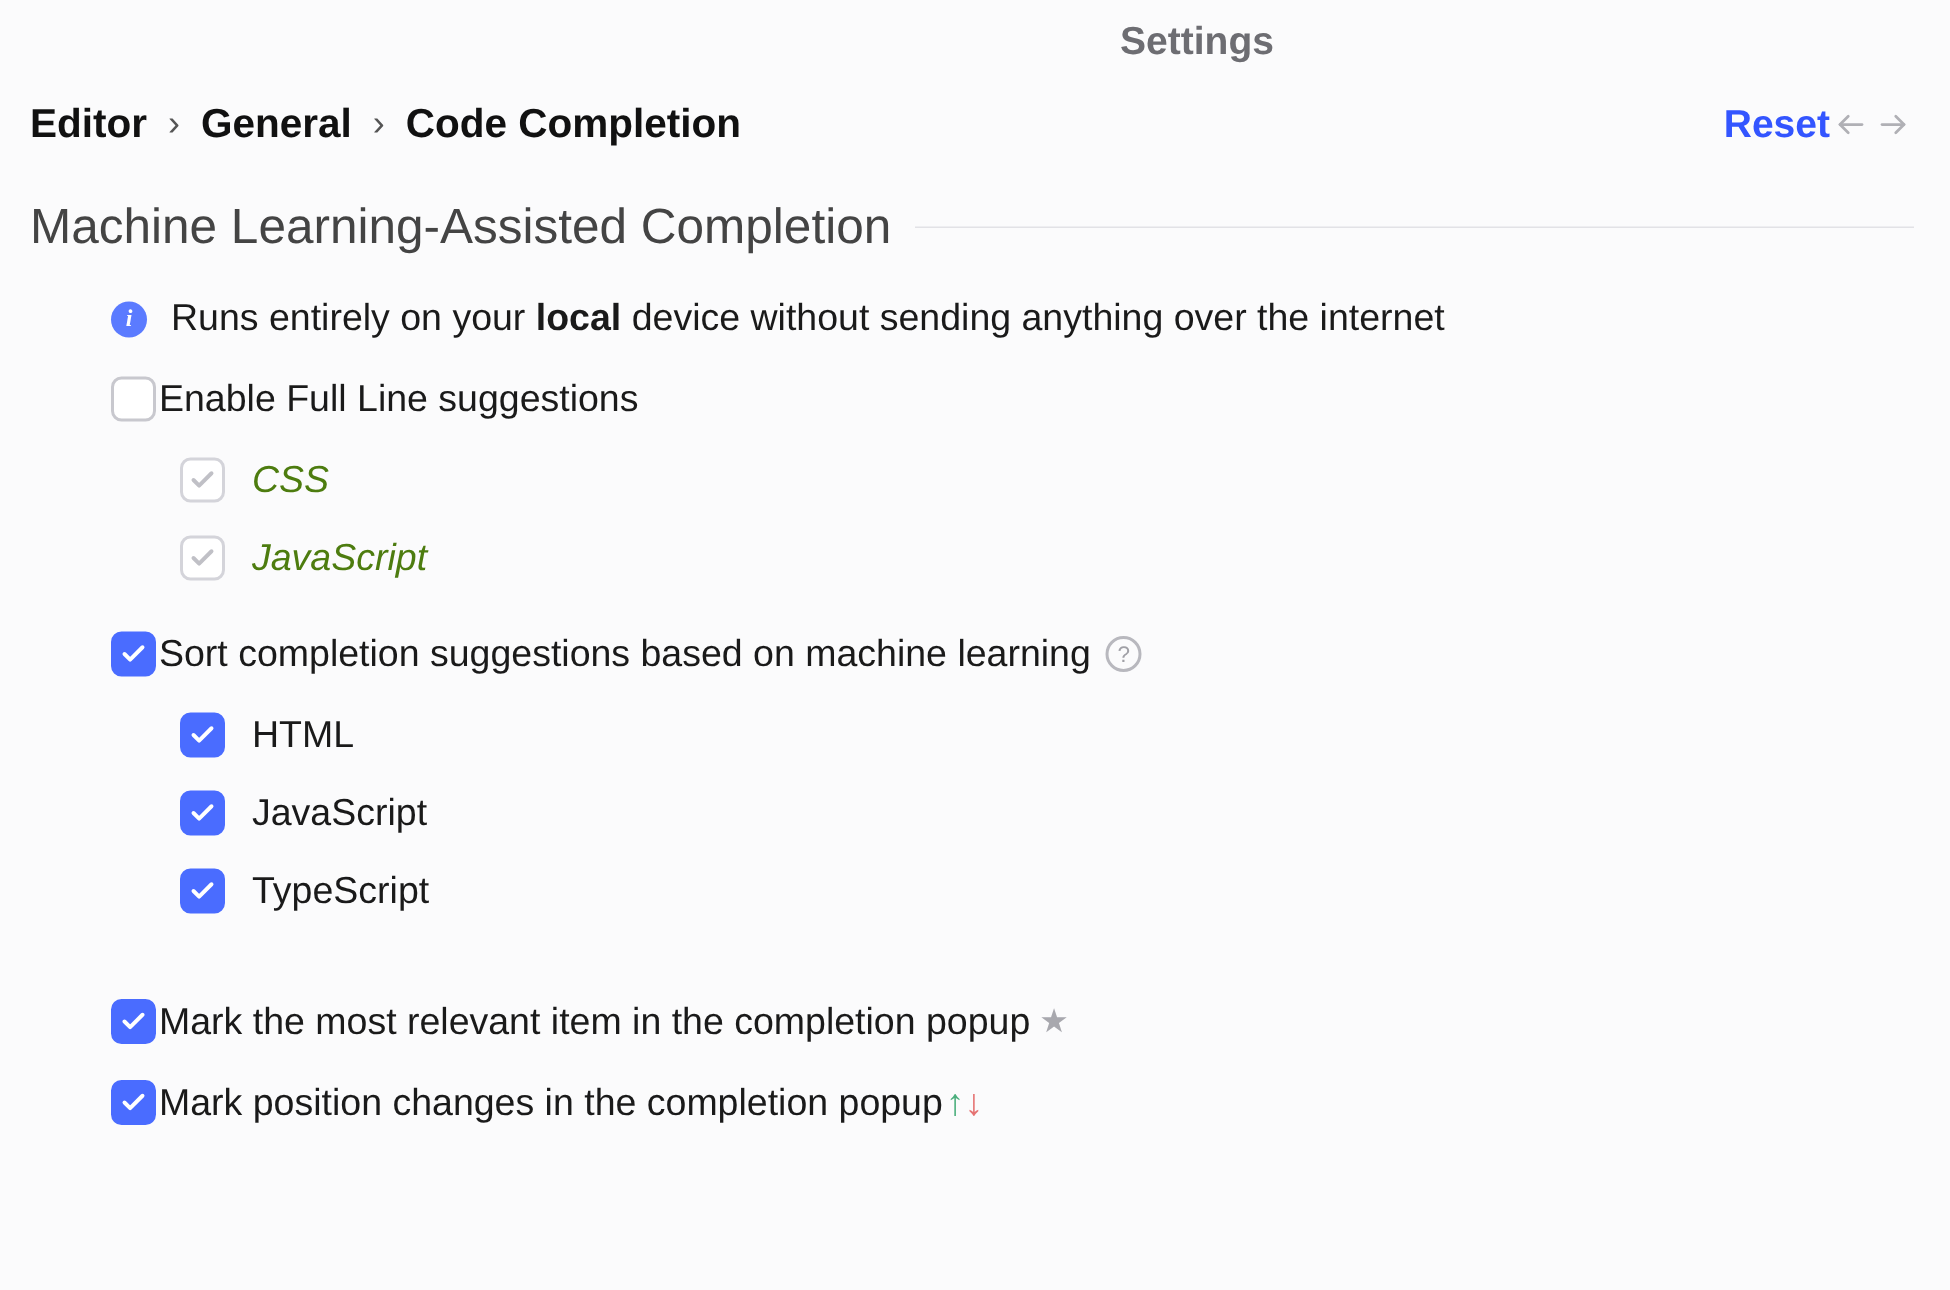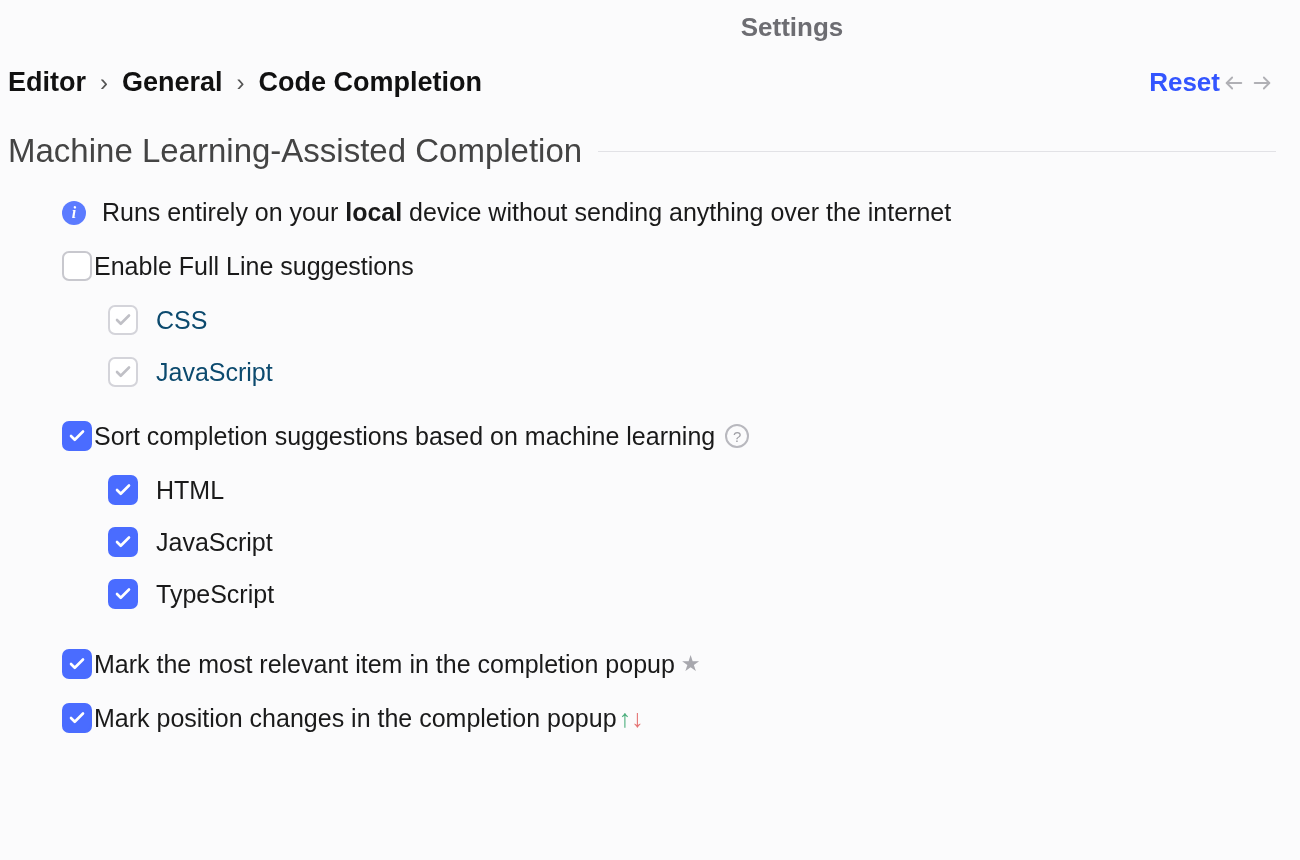--- a/index.html
+++ b/index.html
@@ -6,21 +6,21 @@
   html, body {
     margin: 0;
     padding: 0;
     font-family: -apple-system, BlinkMacSystemFont, "Segoe UI", Helvetica, Arial, sans-serif;
     background: #fbfbfc;
     color: #1a1a1a;
     width: 1300px;
     height: 860px;
   }
   .container {
-    padding: 12px 24px 24px 8px;
+    padding: 12px 24px 24px 20px;
   }
   .title-row {
     text-align: center;
     margin-bottom: 24px;
   }
   .title {
     font-size: 26px;
     font-weight: 700;
     color: #6d6d72;
     display: inline-block;
@@ -138,21 +138,21 @@
     background: #4a6cff;
     border: 2px solid #4a6cff;
   }
   .checkbox.checked svg { color: #fff; }
   .checkbox.disabled-checked {
     border: 2px solid #d4d4da;
     background: #fff;
     cursor: default;
   }
   .checkbox.disabled-checked svg { color: #c0c0c6; }
-  .disabled-label { color: #0c4a6e; }
+  .disabled-label { color: #4d7c0f; font-style: italic; }
   .help-icon {
     width: 24px;
     height: 24px;
     border: 2px solid #b8b8be;
     border-radius: 50%;
     color: #a0a0a6;
     font-size: 15px;
     display: inline-flex;
     align-items: center;
     justify-content: center;
@@ -254,21 +254,21 @@
 
   <div class="sub-option-row">
     <span class="checkbox checked">
       <svg width="18" height="18" viewBox="0 0 24 24" fill="none" stroke="currentColor" stroke-width="3.5" stroke-linecap="round" stroke-linejoin="round">
           <polyline points="20 6 9 17 4 12"></polyline>
         </svg>
     </span>
     <span>JavaScript</span>
   </div>
 
-  <div class="sub-option-row" style="margin-bottom:40px">
+  <div class="sub-option-row" style="margin-bottom:57px">
     <span class="checkbox checked">
       <svg width="18" height="18" viewBox="0 0 24 24" fill="none" stroke="currentColor" stroke-width="3.5" stroke-linecap="round" stroke-linejoin="round">
           <polyline points="20 6 9 17 4 12"></polyline>
         </svg>
     </span>
     <span>TypeScript</span>
   </div>
 
   <div class="option-row">
     <span class="checkbox checked">

